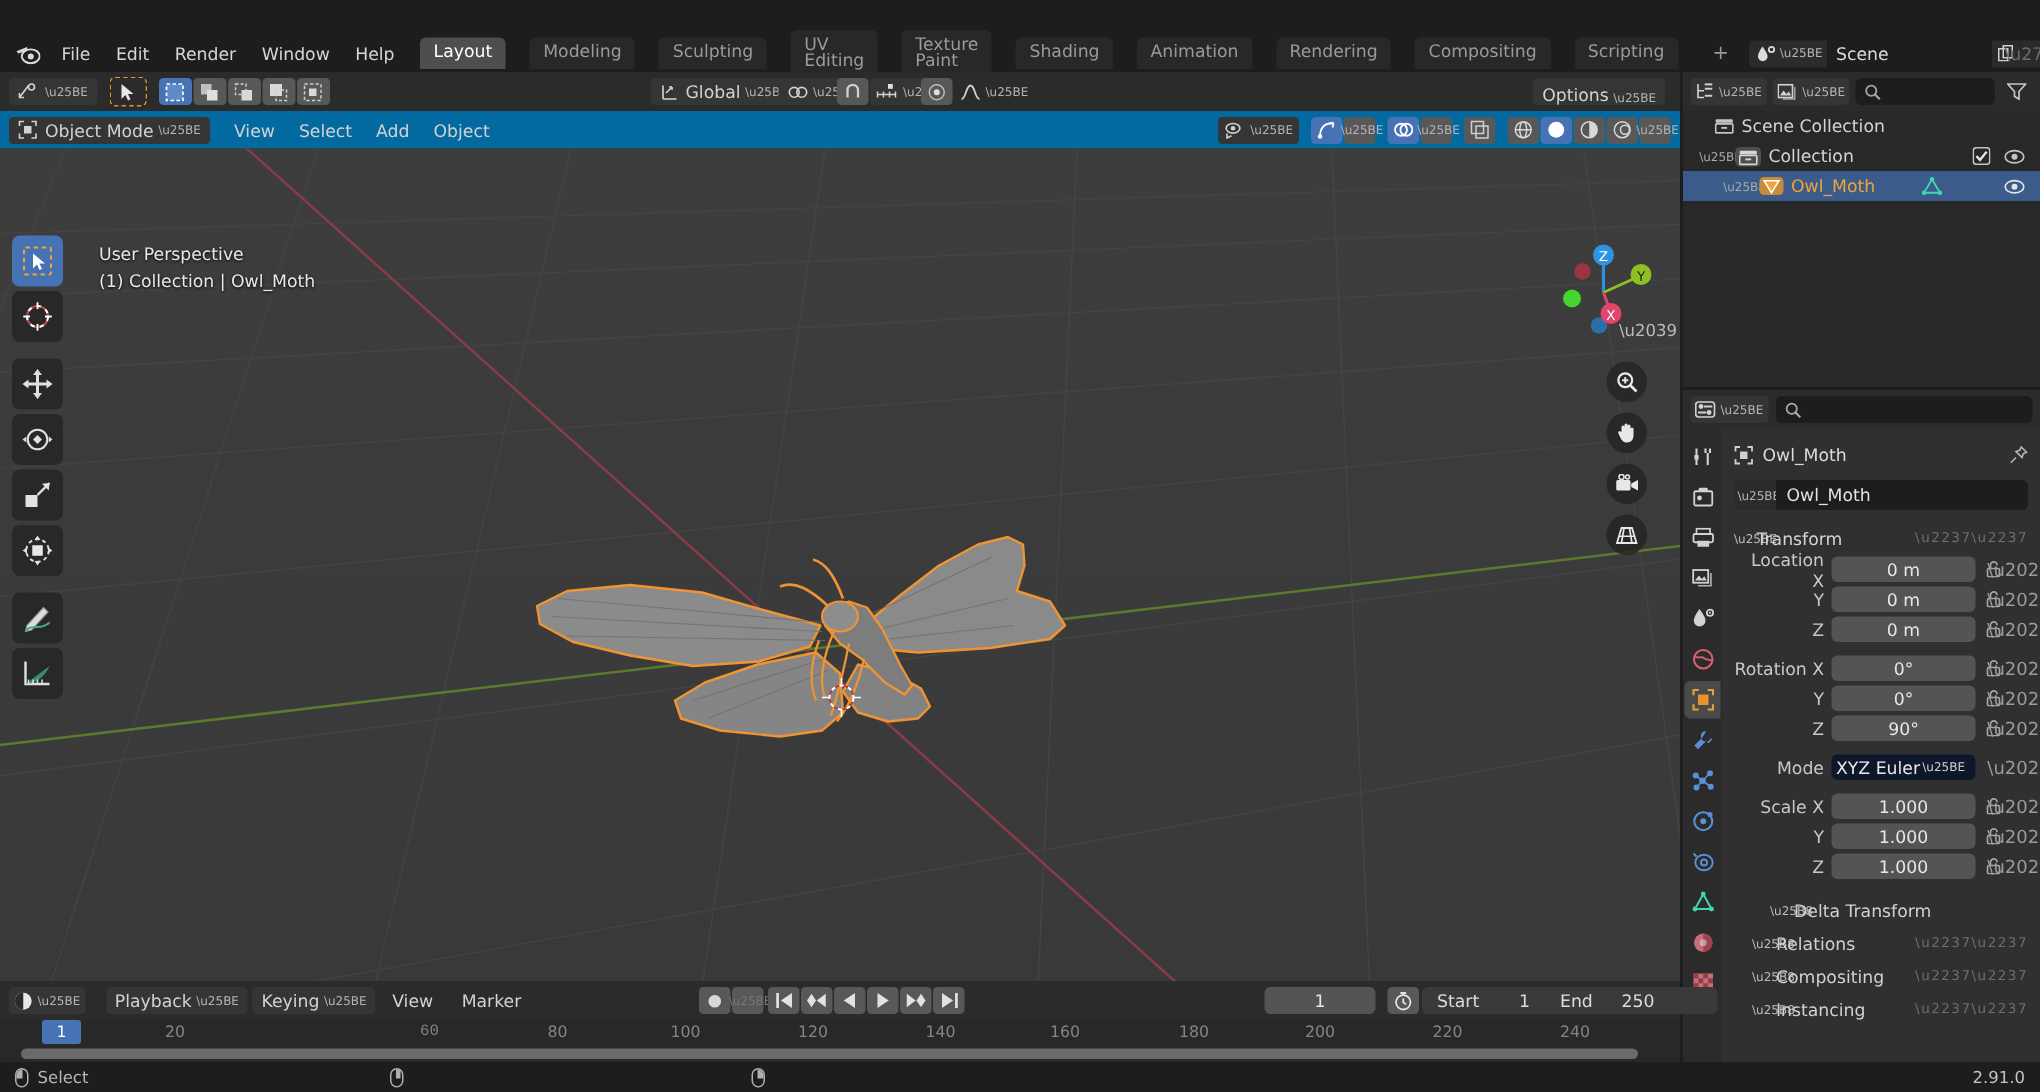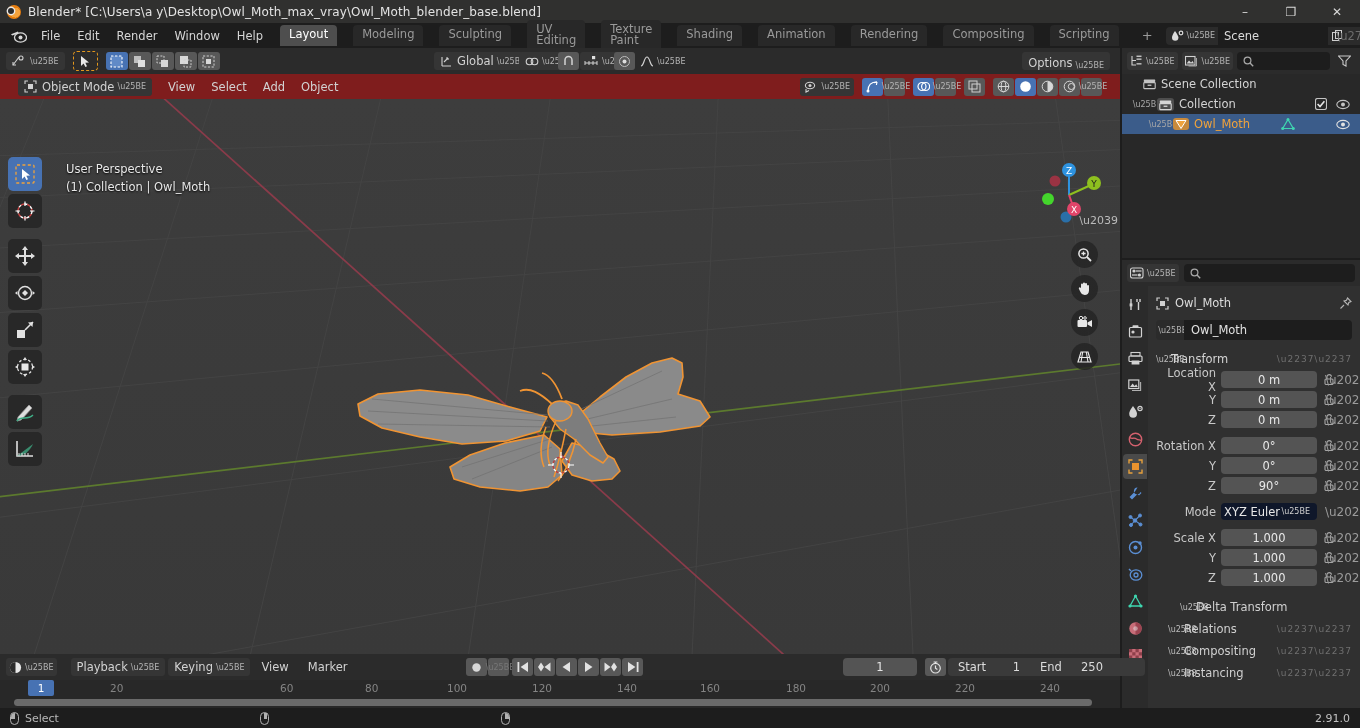--- a/index.html
+++ b/index.html
@@ -62,21 +62,21 @@
   .chev { font-size:8px; color:#b4b4b4; margin-left:3px; }
 
   
   .viewport { position:absolute; left:0; top:48px; width:1120px; height:606px; background:#3a3a3a; }
   .vp-header {
     position:absolute; left:0; top:0; width:1120px; height:26px;
     background:#2b2b2b; display:flex; align-items:center; padding:0 6px;
   }
   .vp-header2 {
     position:absolute; left:0; top:26px; width:1120px; height:25px;
-    background:#7f1d1d; display:flex; align-items:center; padding:0 18px;
+    background:#0369a1; display:flex; align-items:center; padding:0 6px;
   }
   .hbtn {
     display:flex; align-items:center; height:18px; padding:0 6px; background:#2b2b2b;
     border-radius:3px; color:#d2d2d2; font-size:11.5px; white-space:nowrap;
   }
   .hbtn.box { background:#353535; }
   .hbtn.txt { background:transparent; padding:0 8px; }
   .sep { width:8px; }
   .grp { display:flex; gap:1px; align-items:center; }
   .ibtn {
@@ -172,31 +172,20 @@
   .mouse-ico.mid::before{content:"";position:absolute;left:3px;top:0;width:3px;height:6px;background:#b0b0b0;}
   .mouse-ico.right::before{content:"";position:absolute;right:0;top:0;width:4px;height:6px;background:#b0b0b0;border-radius:0 4px 0 0;}
   .status .ver { margin-left:auto; color:#c2c2c2; }
   .svg-ico { display:block; }
 </style>
 </head>
 <body>
 
 <div class="app">
 
-  <div class="titlebar">
-    <div class="tb-icon">
-        <div class="blender-logo"></div>
-      </div>
-    <div class="tb-title">Blender* [C:\Users\a y\Desktop\Owl_Moth_max_vray\Owl_Moth_blender_base.blend]</div>
-    <div class="win-ctrls">
-      <div class="win-btn">–</div>
-      <div class="win-btn">❐</div>
-      <div class="win-btn">✕</div>
-    </div>
-  </div>
 
   <div class="topbar">
     <div class="tb-blender-ico">
       <svg width="17" height="14" viewBox="0 0 17 14" class="svg-ico">
           <ellipse cx="10.5" cy="8.5" rx="6" ry="4.6" fill="none" stroke="#d8d8d8" stroke-width="1.3"></ellipse>
           <circle cx="10.5" cy="8.6" r="2" fill="#d8d8d8"></circle>
           <path d="M1 5.2 L8 2.4 L8.4 4.6 L2.2 6.6 Z" fill="#d8d8d8"></path>
         </svg>
     </div>
     <div class="menu-item">File</div>
@@ -1124,21 +1113,21 @@
           <span>End</span>
           <span>250</span>
         </span>
       </div>
     </div>
 
     <div class="tl-ruler">
       <div class="playhead" style="left:28px;">1</div>
       <div class="tick" style="left:110px;">20</div>
       <div class="tick" style="left:195px;margin-top:28px;">40</div>
-      <div class="tick" style="left:280px;">60</div>
+      <div class="tick" style="left:280px;font-family:Liberation Mono, monospace;">60</div>
       <div class="tick" style="left:365px;">80</div>
       <div class="tick" style="left:447px;">100</div>
       <div class="tick" style="left:532px;">120</div>
       <div class="tick" style="left:617px;">140</div>
       <div class="tick" style="left:700px;">160</div>
       <div class="tick" style="left:786px;">180</div>
       <div class="tick" style="left:870px;">200</div>
       <div class="tick" style="left:955px;">220</div>
       <div class="tick" style="left:1040px;">240</div>
     </div>

